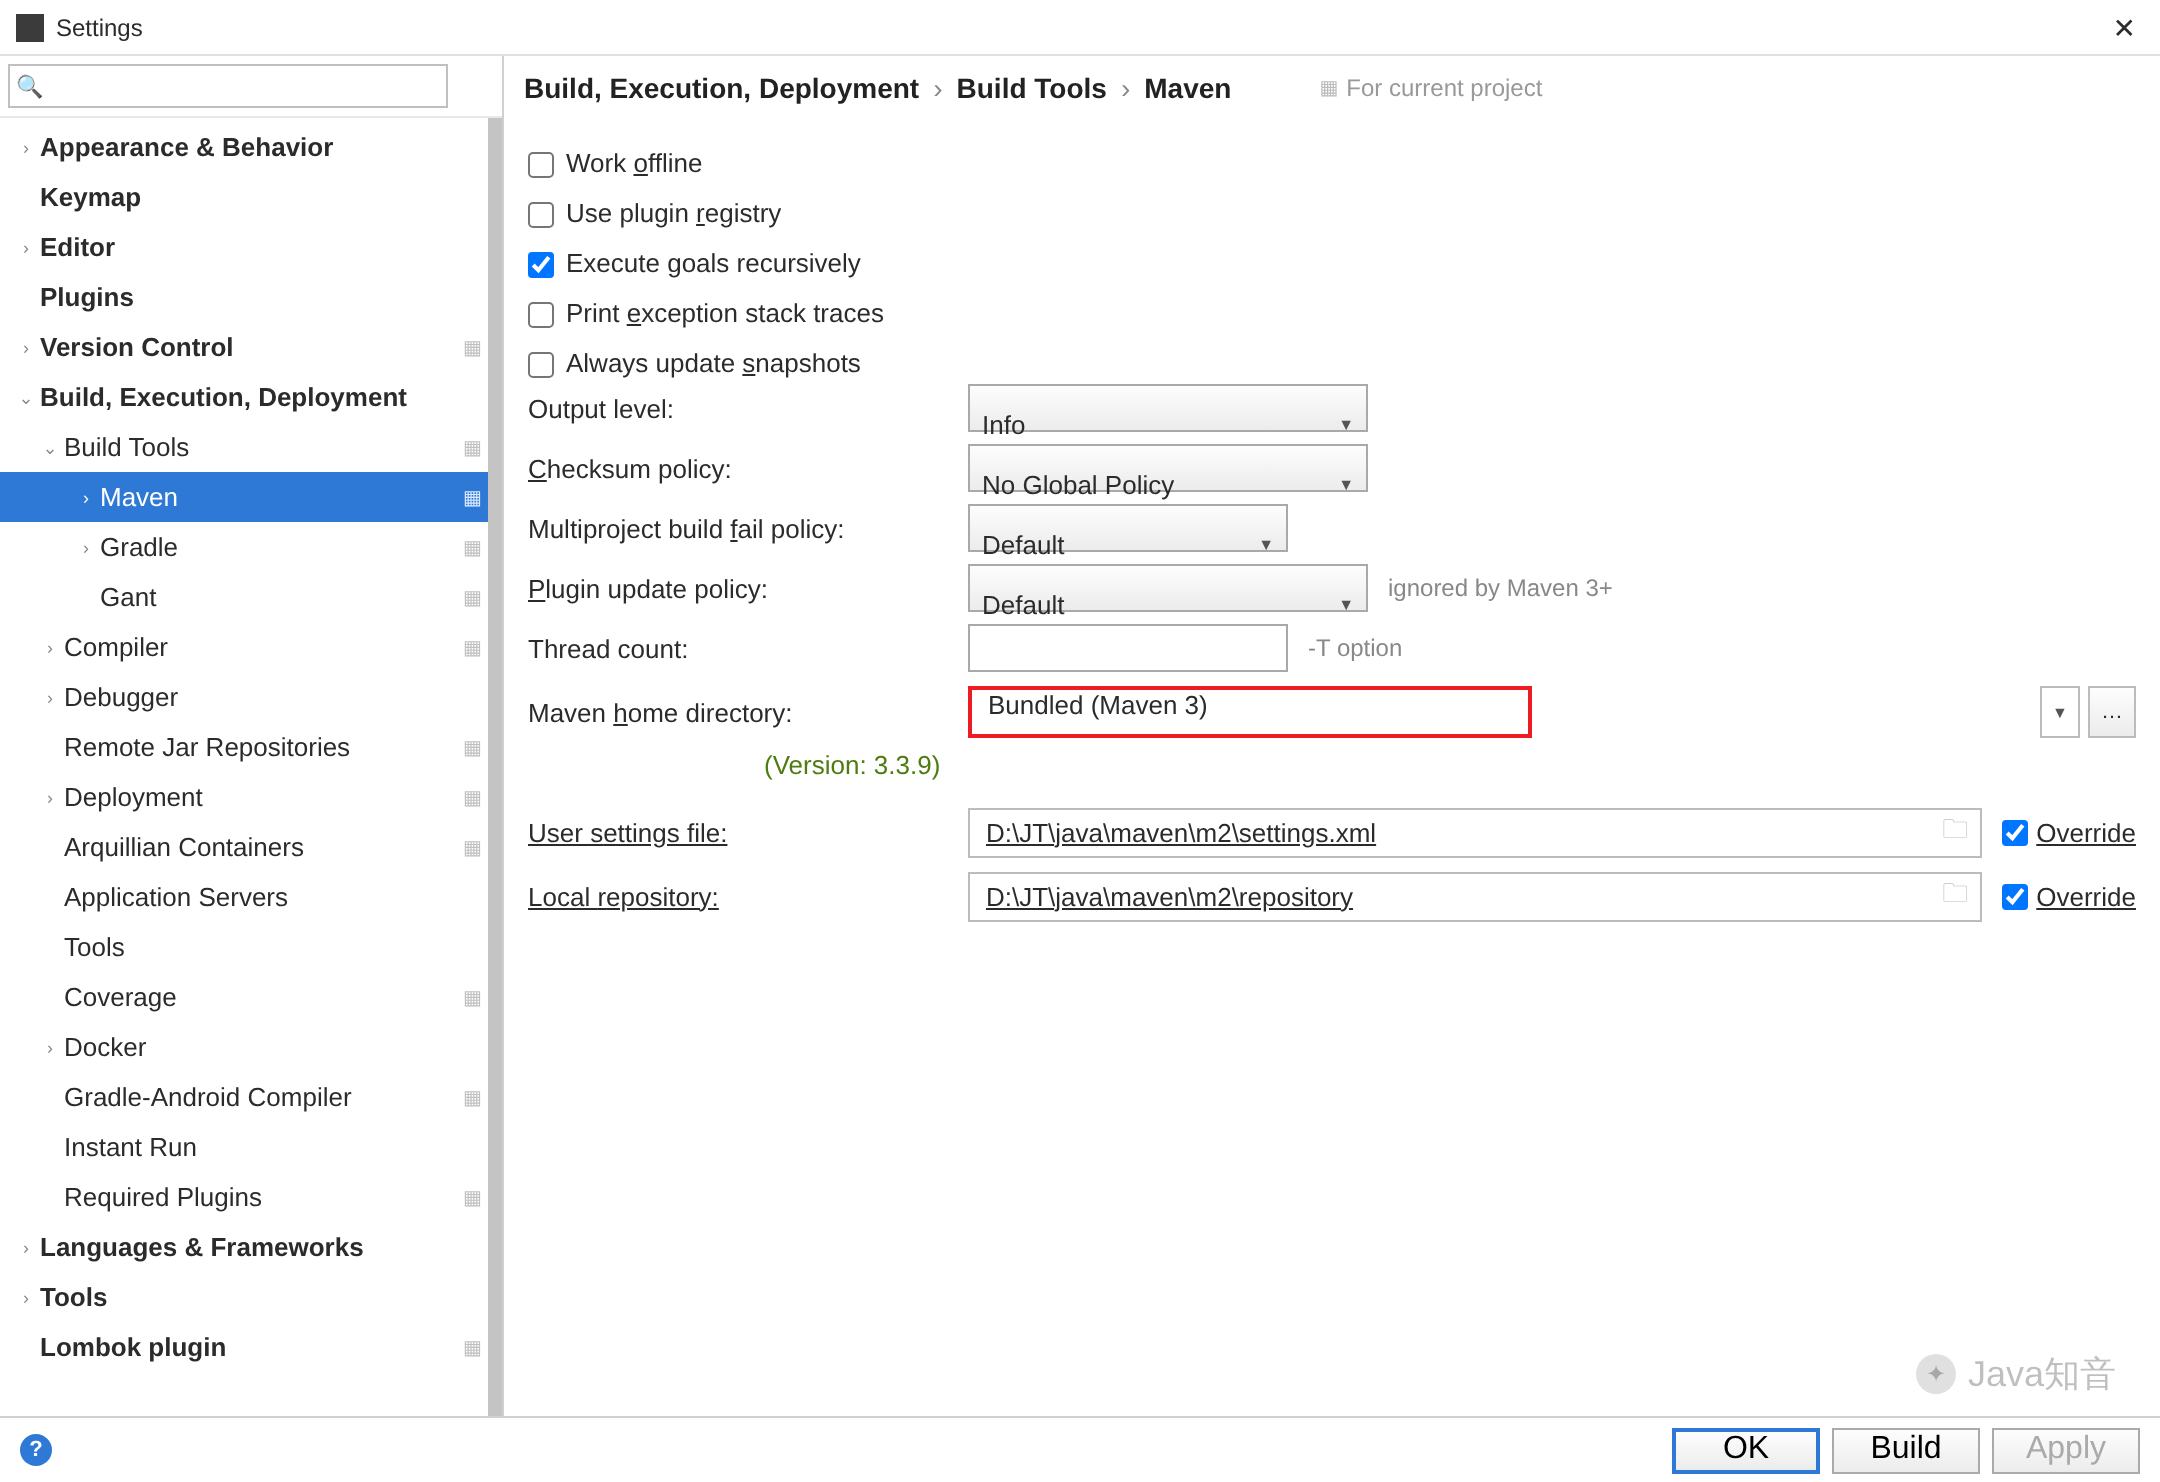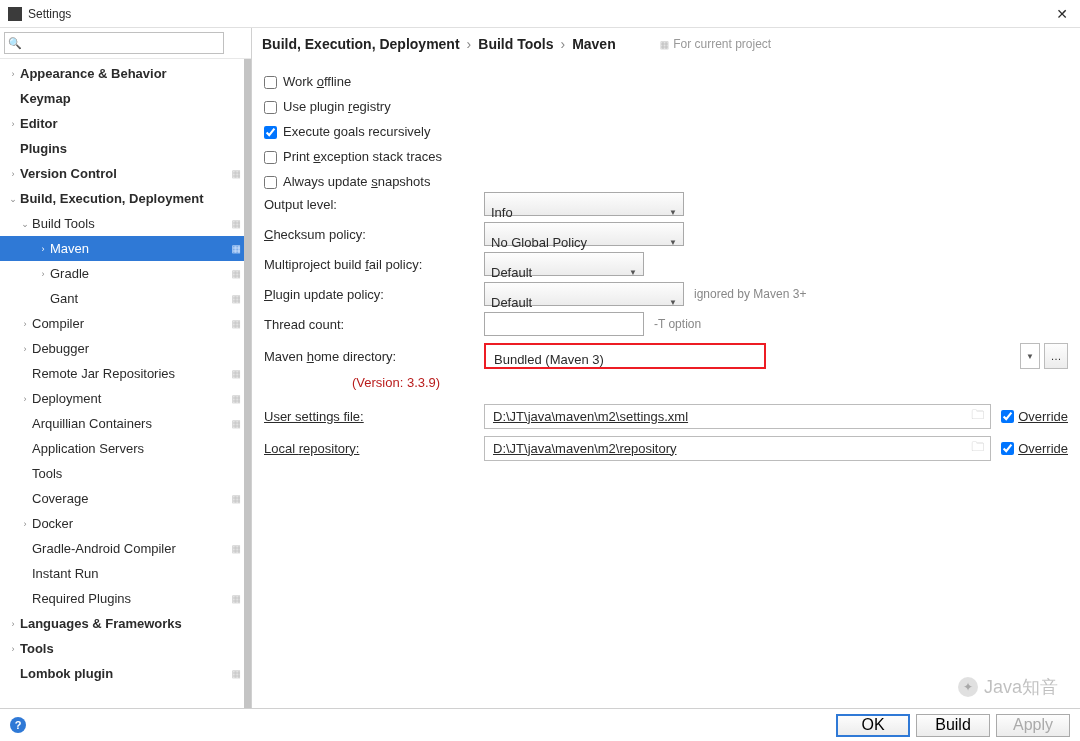--- a/index.html
+++ b/index.html
@@ -39,24 +39,24 @@
 .u { text-decoration: underline; }
 .form-row { display: flex; align-items: center; height: 30px; }
 .form-label { width: 220px; }
 .select { height: 24px; border: 1px solid #a9a9a9; background: linear-gradient(#fdfdfd,#ececec); padding: 16px 20px 0 6px; position: relative; display: flex; align-items: center; cursor: pointer; }
 .select.w1 { width: 200px; }
 .select.w2 { width: 160px; }
 .select-caret { position: absolute; right: 6px; color: #555; font-size: 8px; }
 .text-input { height: 24px; border: 1px solid #a9a9a9; padding: 0 6px; width: 160px; background: #fff; }
 .hint { margin-left: 10px; color: #888; font-size: 12px; }
 .home-row { display: flex; align-items: center; height: 34px; }
-.home-combo { flex: 1; height: 26px; border: 2px solid #ed1c24; background: #fff; padding: 0 22px 0 8px; position: relative; display: flex; align-items: flex-end; margin-right: 6px; }
+.home-combo { flex: 1; height: 26px; border: 2px solid #ed1c24; background: #fff; padding: 0 22px 0 8px; position: relative; display: flex; align-items: flex-start; margin-right: 6px; }
 .home-caret-box { width: 20px; height: 26px; border: 1px solid #bcbcbc; display: flex; align-items: center; justify-content: center; font-size: 8px; color: #555; cursor: pointer; }
 .ellipsis-btn { width: 24px; height: 26px; border: 1px solid #bcbcbc; margin-left: 4px; display: flex; align-items: center; justify-content: center; cursor: pointer; font-size: 11px; background: linear-gradient(#fdfdfd,#ececec); }
-.version-hint { margin-left: 88px; color: #b91c1c; margin-top: 2px; margin-bottom: 10px; }
+.version-hint { margin-left: 118px; color: #4d7c0f; margin-top: 2px; margin-bottom: 10px; }
 .path-row { display: flex; align-items: center; height: 32px; text-decoration: underline; }
 .path-input { flex: 1; height: 25px; border: 1px solid #bcbcbc; background: #fff; padding: 0 26px 0 8px; position: relative; display: flex; align-items: center; }
 .folder-icon { position: absolute; right: 6px; color: #bfbfbf; font-size: 13px; }
 .override { display: flex; align-items: center; margin-left: 10px; }
 .override input { margin-right: 4px; }
 .bottombar { position: absolute; bottom: 0; left: 0; right: 0; height: 33px; border-top: 1px solid #d0d0d0; display: flex; align-items: center; padding: 0 10px; }
 .help-icon { width: 16px; height: 16px; border-radius: 50%; background: #2f79d6; color: #fff; display: flex; align-items: center; justify-content: center; font-size: 11px; font-weight: bold; cursor: pointer; }
 .bottom-spacer { flex: 1; }
 .btn { height: 23px; min-width: 74px; border: 1px solid #aaa; background: linear-gradient(#fdfdfd,#ececec); margin-left: 6px; cursor: pointer; font-size: 16px; }
 .btn.primary { border: 2px solid #2f79d6; }

